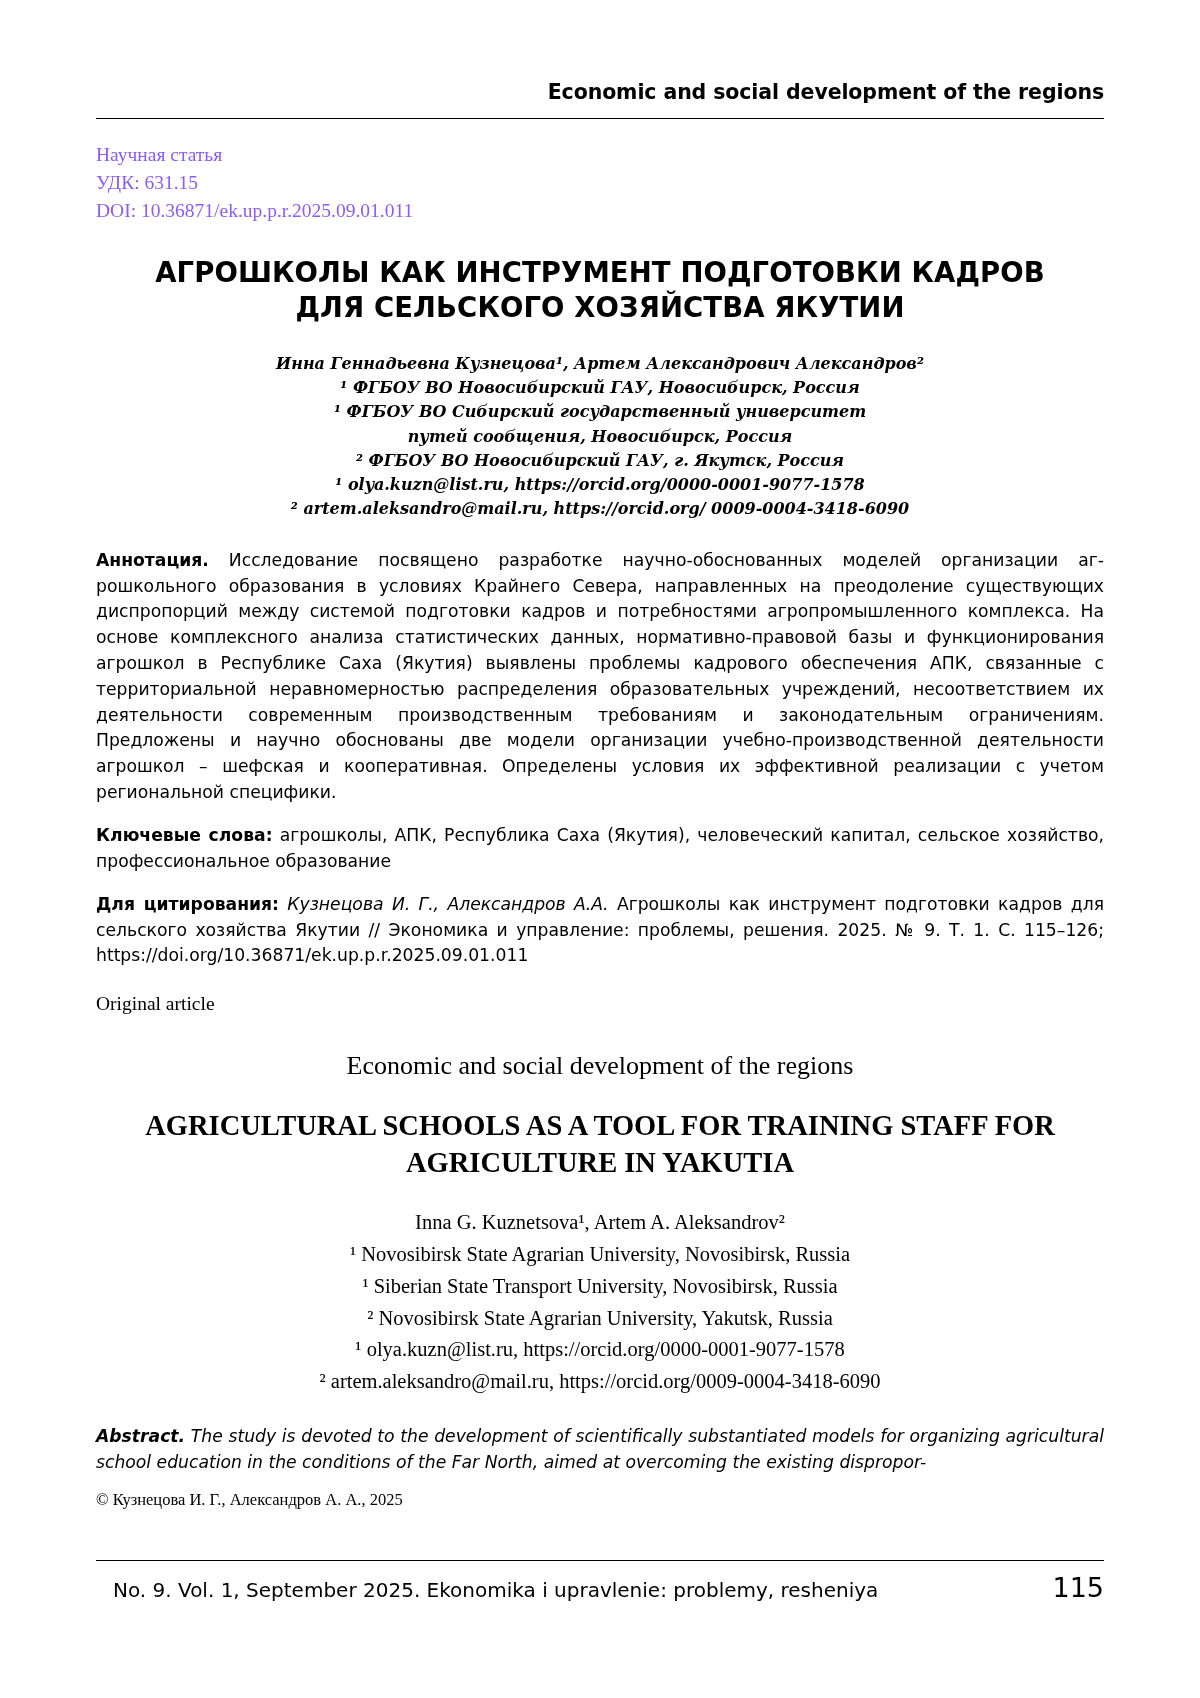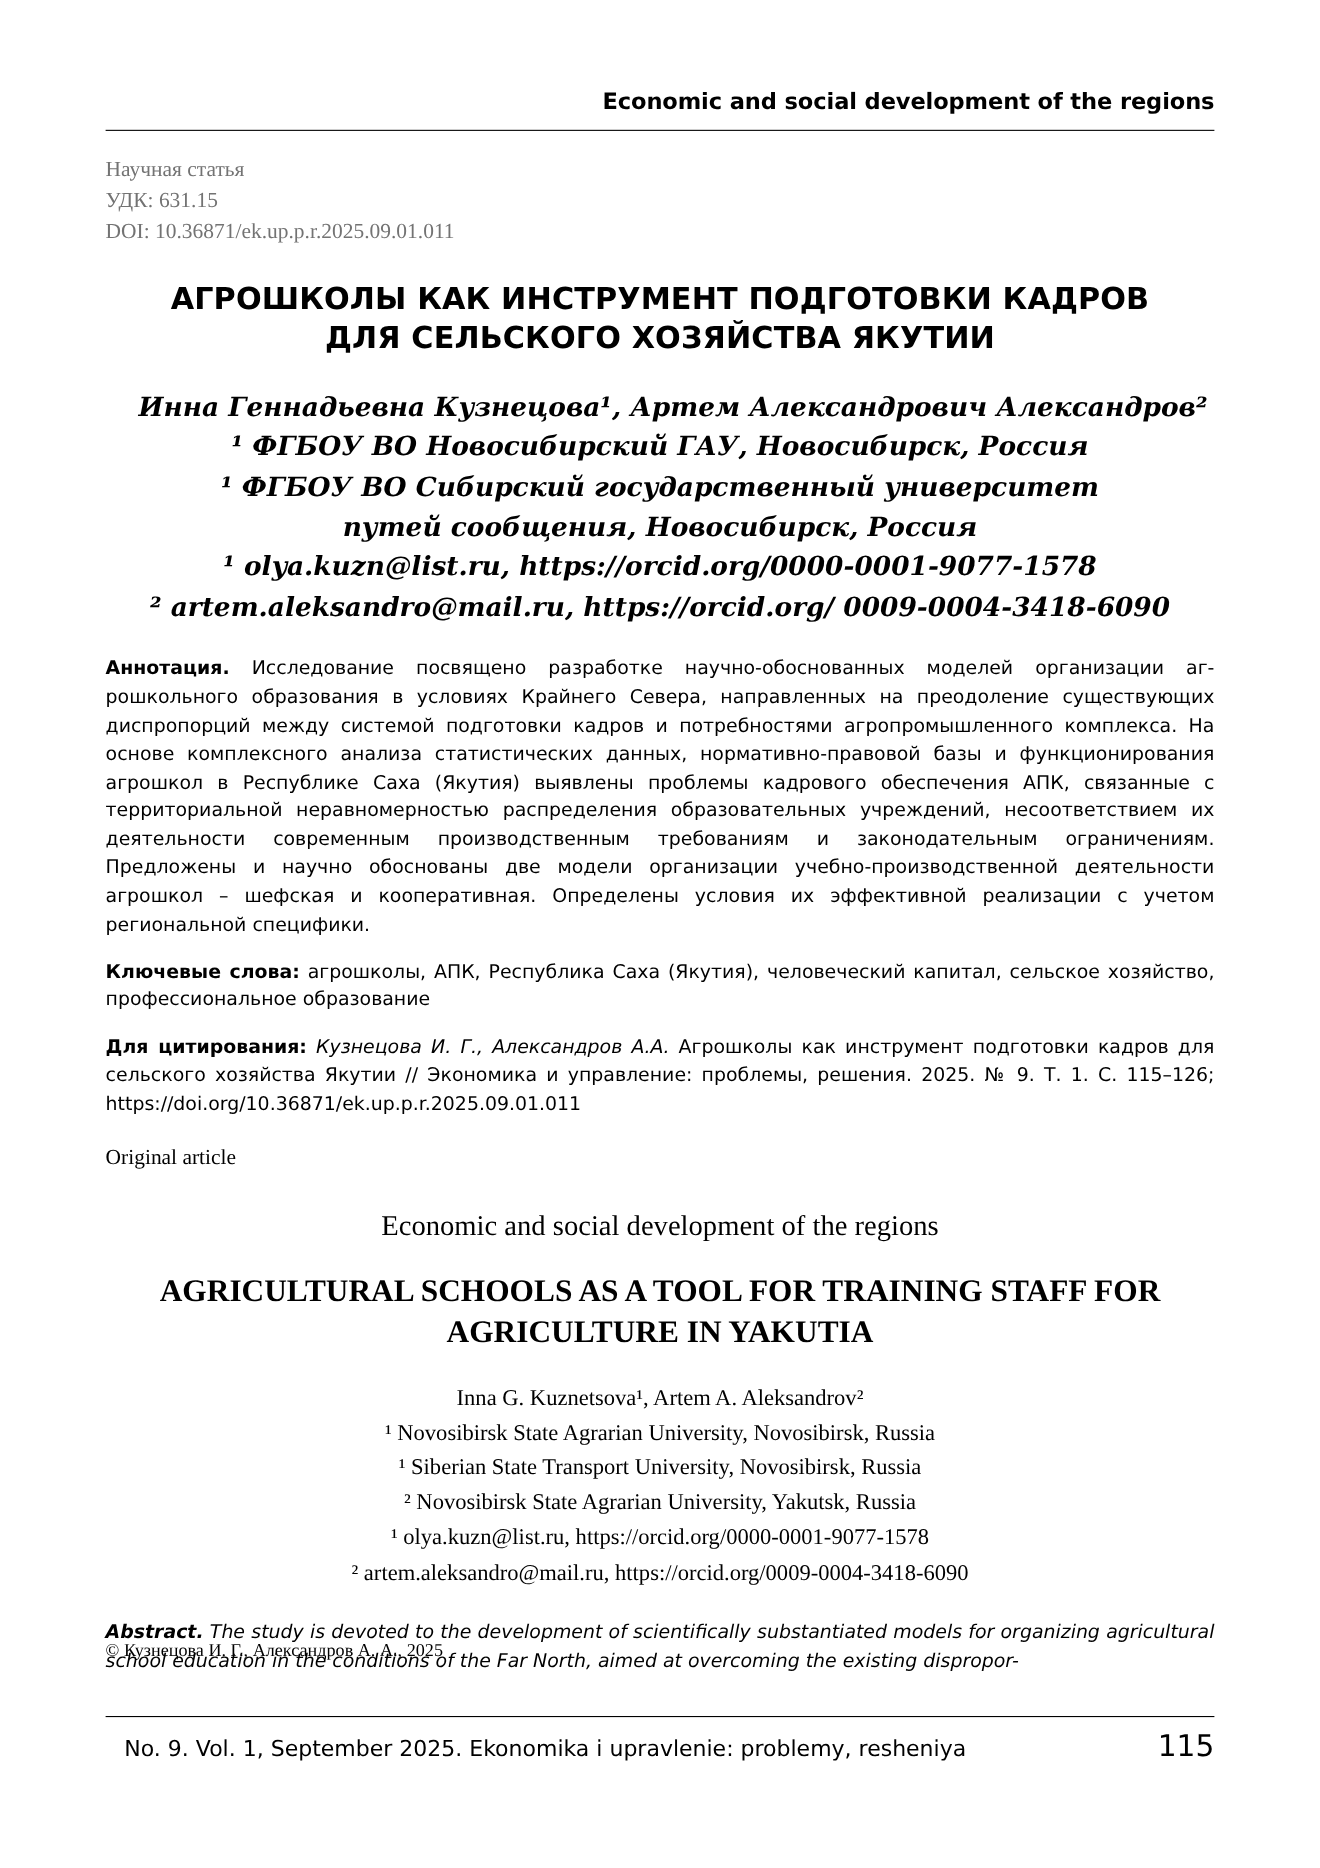--- a/index.html
+++ b/index.html
@@ -37,21 +37,21 @@
     border-top: 1.4px solid #000;
     margin: 14px 0 0 0;
   }
 
   
   .meta {
     margin-top: 22px;
     font-family: "Liberation Serif", serif;
     font-size: 19.5px;
     line-height: 1.44;
-    color: #737373;
+    color: #8b5cf6;
   }
 
   
   .ru-title {
     margin: 30px 0 0 0;
     text-align: center;
     font-family: "DejaVu Sans", sans-serif;
     font-weight: bold;
     font-size: 27.5px;
     line-height: 1.28;
@@ -59,21 +59,21 @@
     padding: 0 48px;
   }
 
   
   .ru-authors {
     margin-top: 26px;
     text-align: center;
     font-family: "DejaVu Serif", serif;
     font-style: italic;
     font-weight: bold;
-    font-size: 24px;
+    font-size: 16px;
     line-height: 1.52;
     padding: 0 30px;
   }
   .ru-authors div { white-space: nowrap; }
 
   
   .abstract {
     margin-top: 26px;
     font-family: "DejaVu Sans", sans-serif;
     font-size: 17.2px;
@@ -178,20 +178,21 @@
     <div>DOI: 10.36871/ek.up.p.r.2025.09.01.011</div>
   </div>
 
   <h1 class="ru-title">АГРОШКОЛЫ КАК ИНСТРУМЕНТ ПОДГОТОВКИ КАДРОВ ДЛЯ СЕЛЬСКОГО ХОЗЯЙСТВА ЯКУТИИ</h1>
 
   <div class="ru-authors">
     <div>Инна Геннадьевна Кузнецова¹, Артем Александрович Александров²</div>
     <div>¹ ФГБОУ ВО Новосибирский ГАУ, Новосибирск, Россия</div>
     <div>¹ ФГБОУ ВО Сибирский государственный университет</div>
     <div>путей сообщения,  Новосибирск, Россия</div>
+    <div>² ФГБОУ ВО Новосибирский ГАУ, г. Якутск, Россия</div>
     <div>¹ olya.kuzn@list.ru, https://orcid.org/0000-0001-9077-1578</div>
     <div>² artem.aleksandro@mail.ru, https://orcid.org/ 0009-0004-3418-6090</div>
   </div>
 
   <p class="abstract">
     <b>Аннотация.</b>
     <span>Исследование посвящено разработке научно-обоснованных моделей организации аг­рошкольного образования в условиях Крайнего Севера, направленных на преодоление существующих диспропорций между системой подготовки кадров и потребностями агропромышленного комплекса. На основе комплексного анализа статистических данных, нормативно-правовой базы и функциони­рования агрошкол в Республике Саха (Якутия) выявлены проблемы кадрового обеспечения АПК, связанные с территориальной неравномерностью распределения образовательных учреждений, не­соответствием их деятельности современным производственным требованиям и законодательным ограничениям. Предложены и научно обоснованы две модели организации учебно-производственной деятельности агрошкол – шефская и кооперативная. Определены условия их эффективной реализа­ции с учетом региональной специфики.</span>
   </p>
 
   <p class="keywords">

